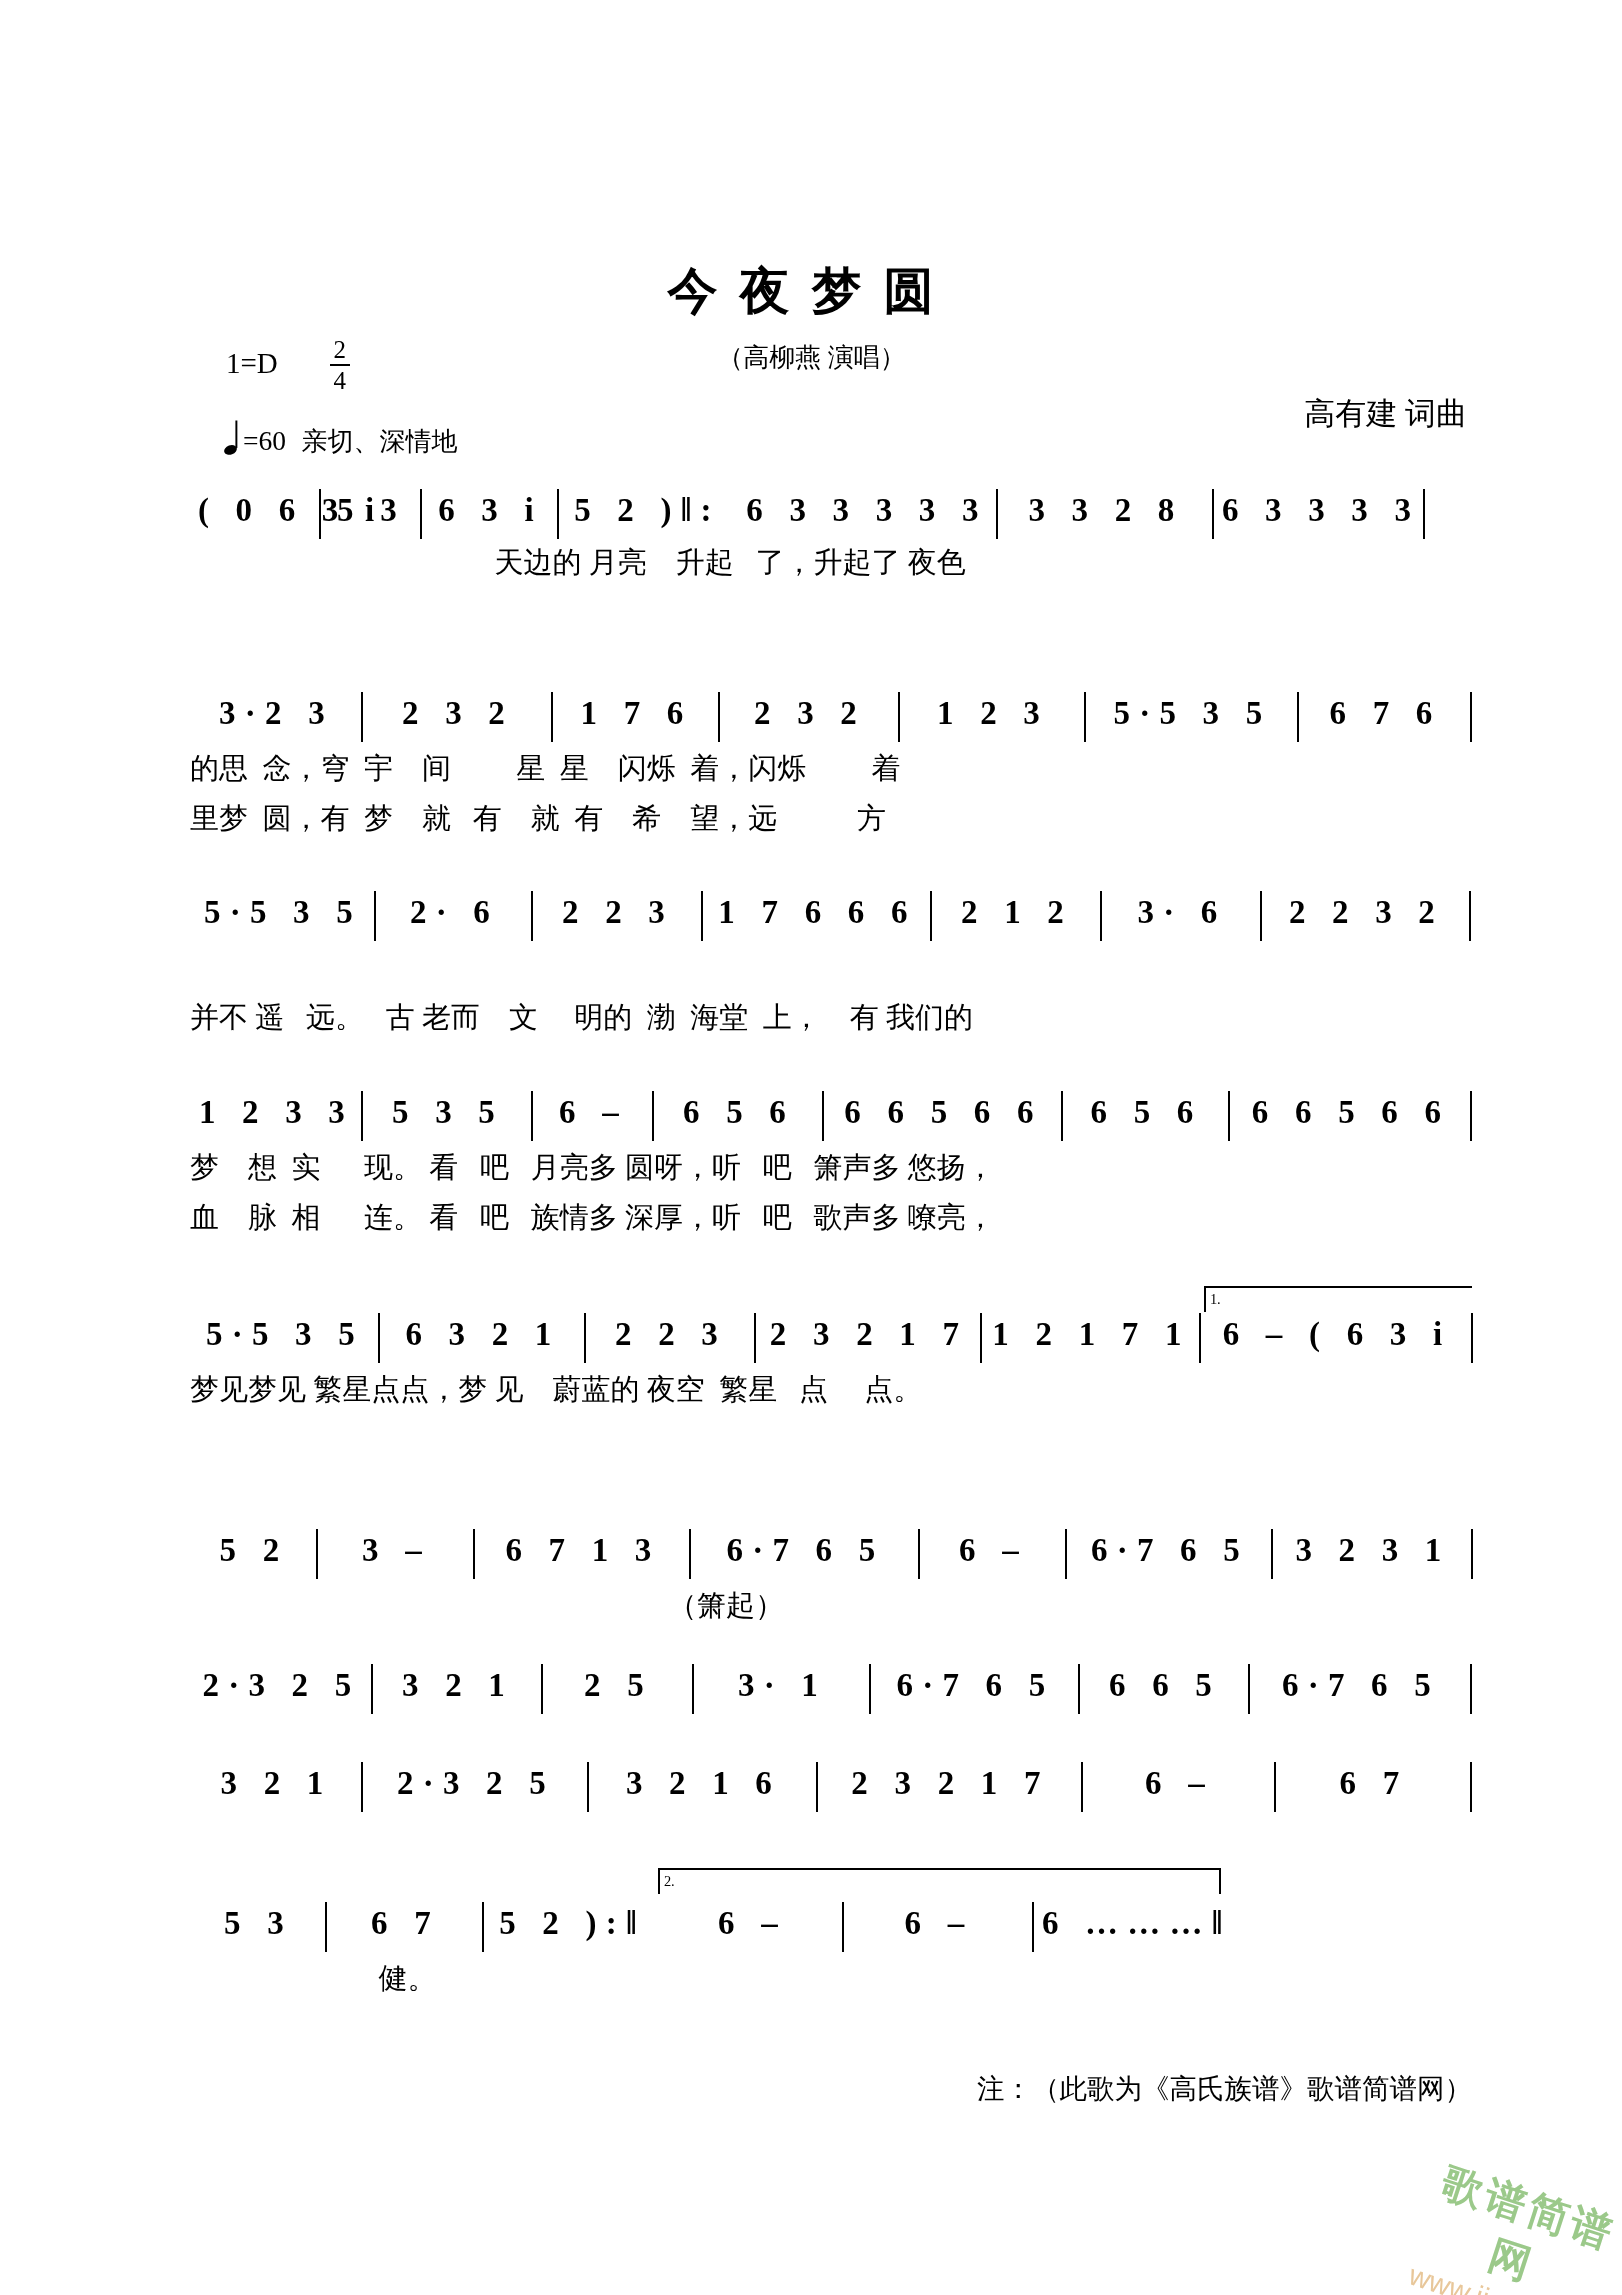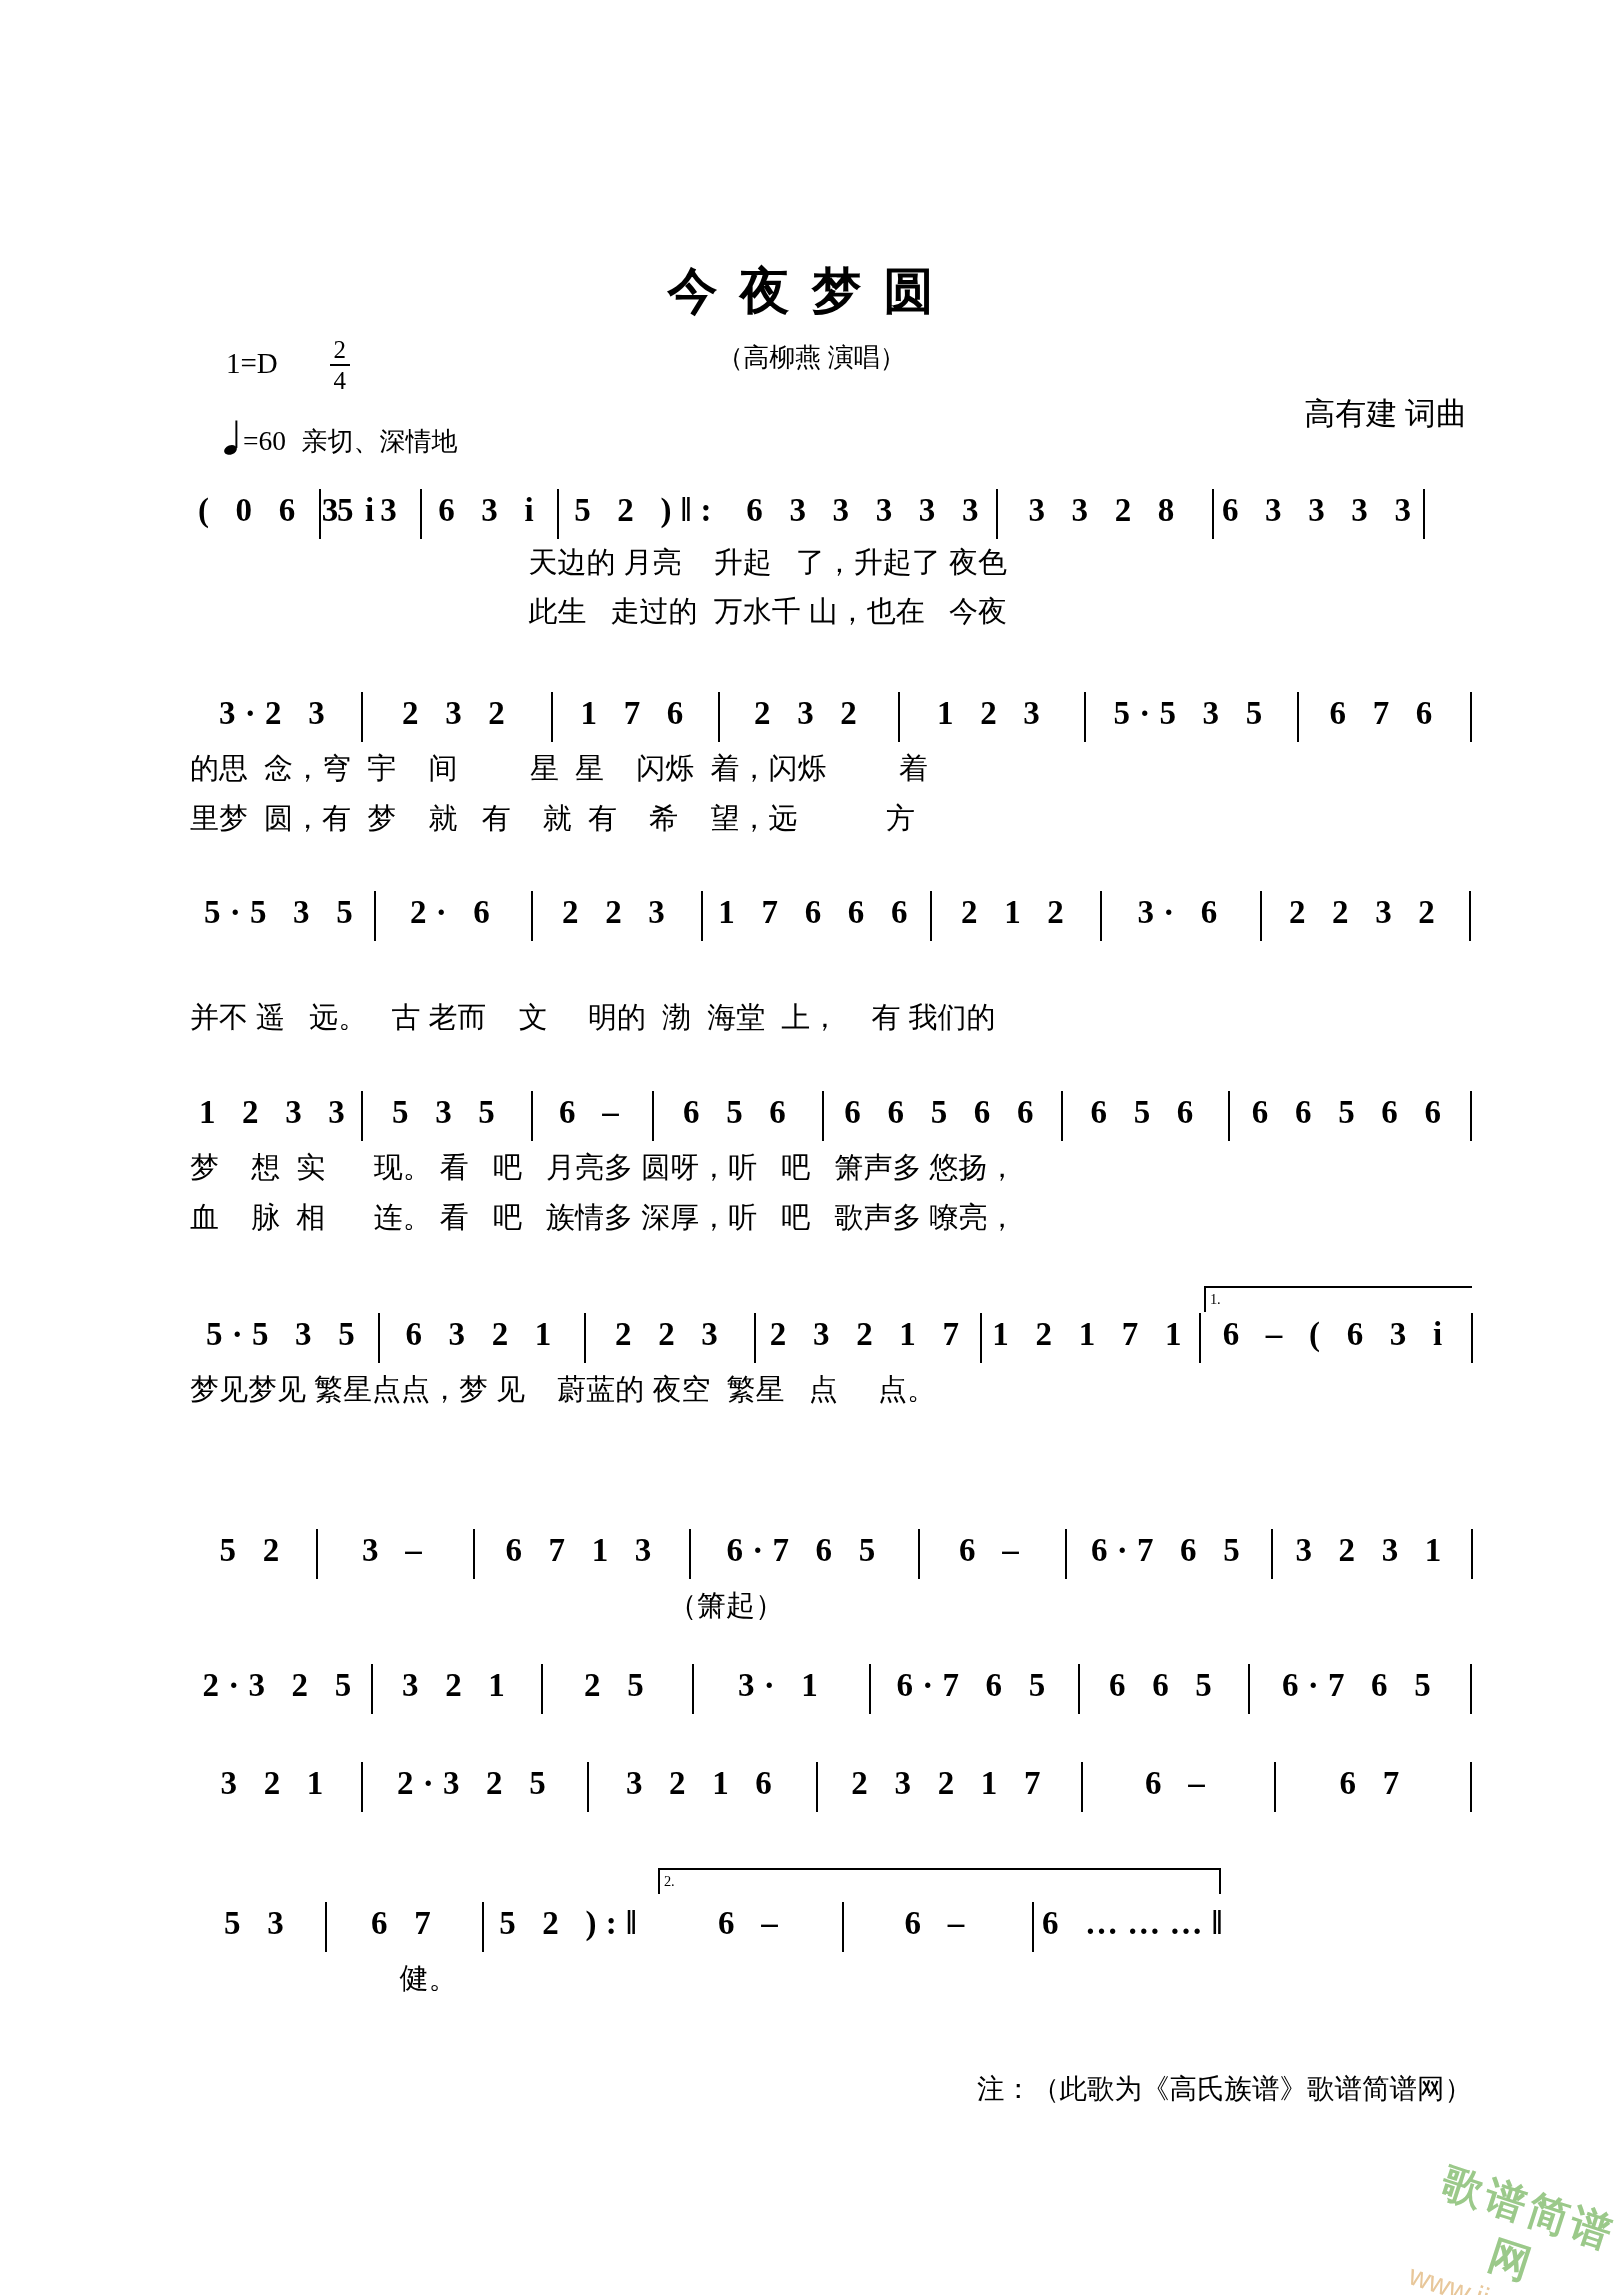--- a/index.html
+++ b/index.html
@@ -13,21 +13,21 @@
   .singer { left: 0; width: 1623px; top: 340px; text-align: center; font-size: 26px; }
   .composer { right: 156px; top: 393px; font-size: 31px; }
   .tempo { left: 222px; top: 419px; font-size: 27.5px; display: flex; align-items: center; gap: 3.9px; }
   .tempo svg { width: 17px; height: 37px; }
 
   .row { left: 190px; width: 1283px; height: 105px; }
   .notes { position: absolute; left: 0; top: 0; width: 100%; height: 59px; font-family: "Liberation Serif", serif; font-weight: bold; font-size: 33px; white-space: nowrap; display: flex; align-items: flex-end; }
   .measure { position: relative; height: 59px; display: flex; align-items: center; justify-content: space-around; padding: 0 7.9px; box-sizing: border-box; }
   .bar { position: absolute; top: 7.9px; right: 0; width: 2px; height: 50px; background: #000; }
   .measure .txt { letter-spacing: 9.2px; }
-  .lyric { position: absolute; left: 0; width: 100%; font-family: Liberation Sans, sans-serif; font-size: 29px; white-space: pre; }
+  .lyric { position: absolute; left: 0; width: 100%; font-family: Liberation Serif, serif; font-size: 29px; white-space: pre; }
   .volta { border-top: 2.6px solid #000; border-left: 2px solid #000; font-family: "Liberation Serif", serif; font-size: 14.4px; padding: 2.6px 3.9px; box-sizing: border-box; }
   .note-footer { right: 151px; top: 2071px; font-family: "DejaVu Sans", sans-serif; font-size: 27.5px; }
   .watermark { left: 1407px; top: 2179px; transform: rotate(18deg); text-align: center; }
   .wm-cn { font-family: "DejaVu Sans", sans-serif; font-weight: bold; font-size: 41px; letter-spacing: 3.9px; }
   .wm-url { font-family: "Liberation Sans", sans-serif; font-size: 29px; }
 </style>
 </head>
 <body>
 
 <div class="abs title">今夜梦圆</div>
@@ -75,21 +75,20 @@
     <div class="measure" style="width:216px">
         <span class="txt">3 3 2  8</span>
         <i class="bar"></i>
       </div>
     <div class="measure" style="width:211px">
         <span class="txt">6 3 3  3 3</span>
         <i class="bar"></i>
       </div>
   </div>
   <div class="lyric" style="top:62px">                                          天边的 月亮    升起   了，升起了 夜色</div>
-  <div class="lyric" style="top:111px">                                          此生   走过的  万水千 山，也在   今夜</div>
 </div>
 
 <div class="abs row" style="top:684px;">
   <div class="notes">
     <div class="measure" style="width:173px">
         <span class="txt">3·2  3</span>
         <i class="bar"></i>
       </div>
     <div class="measure" style="width:190px">
         <span class="txt">2  3 2</span>

